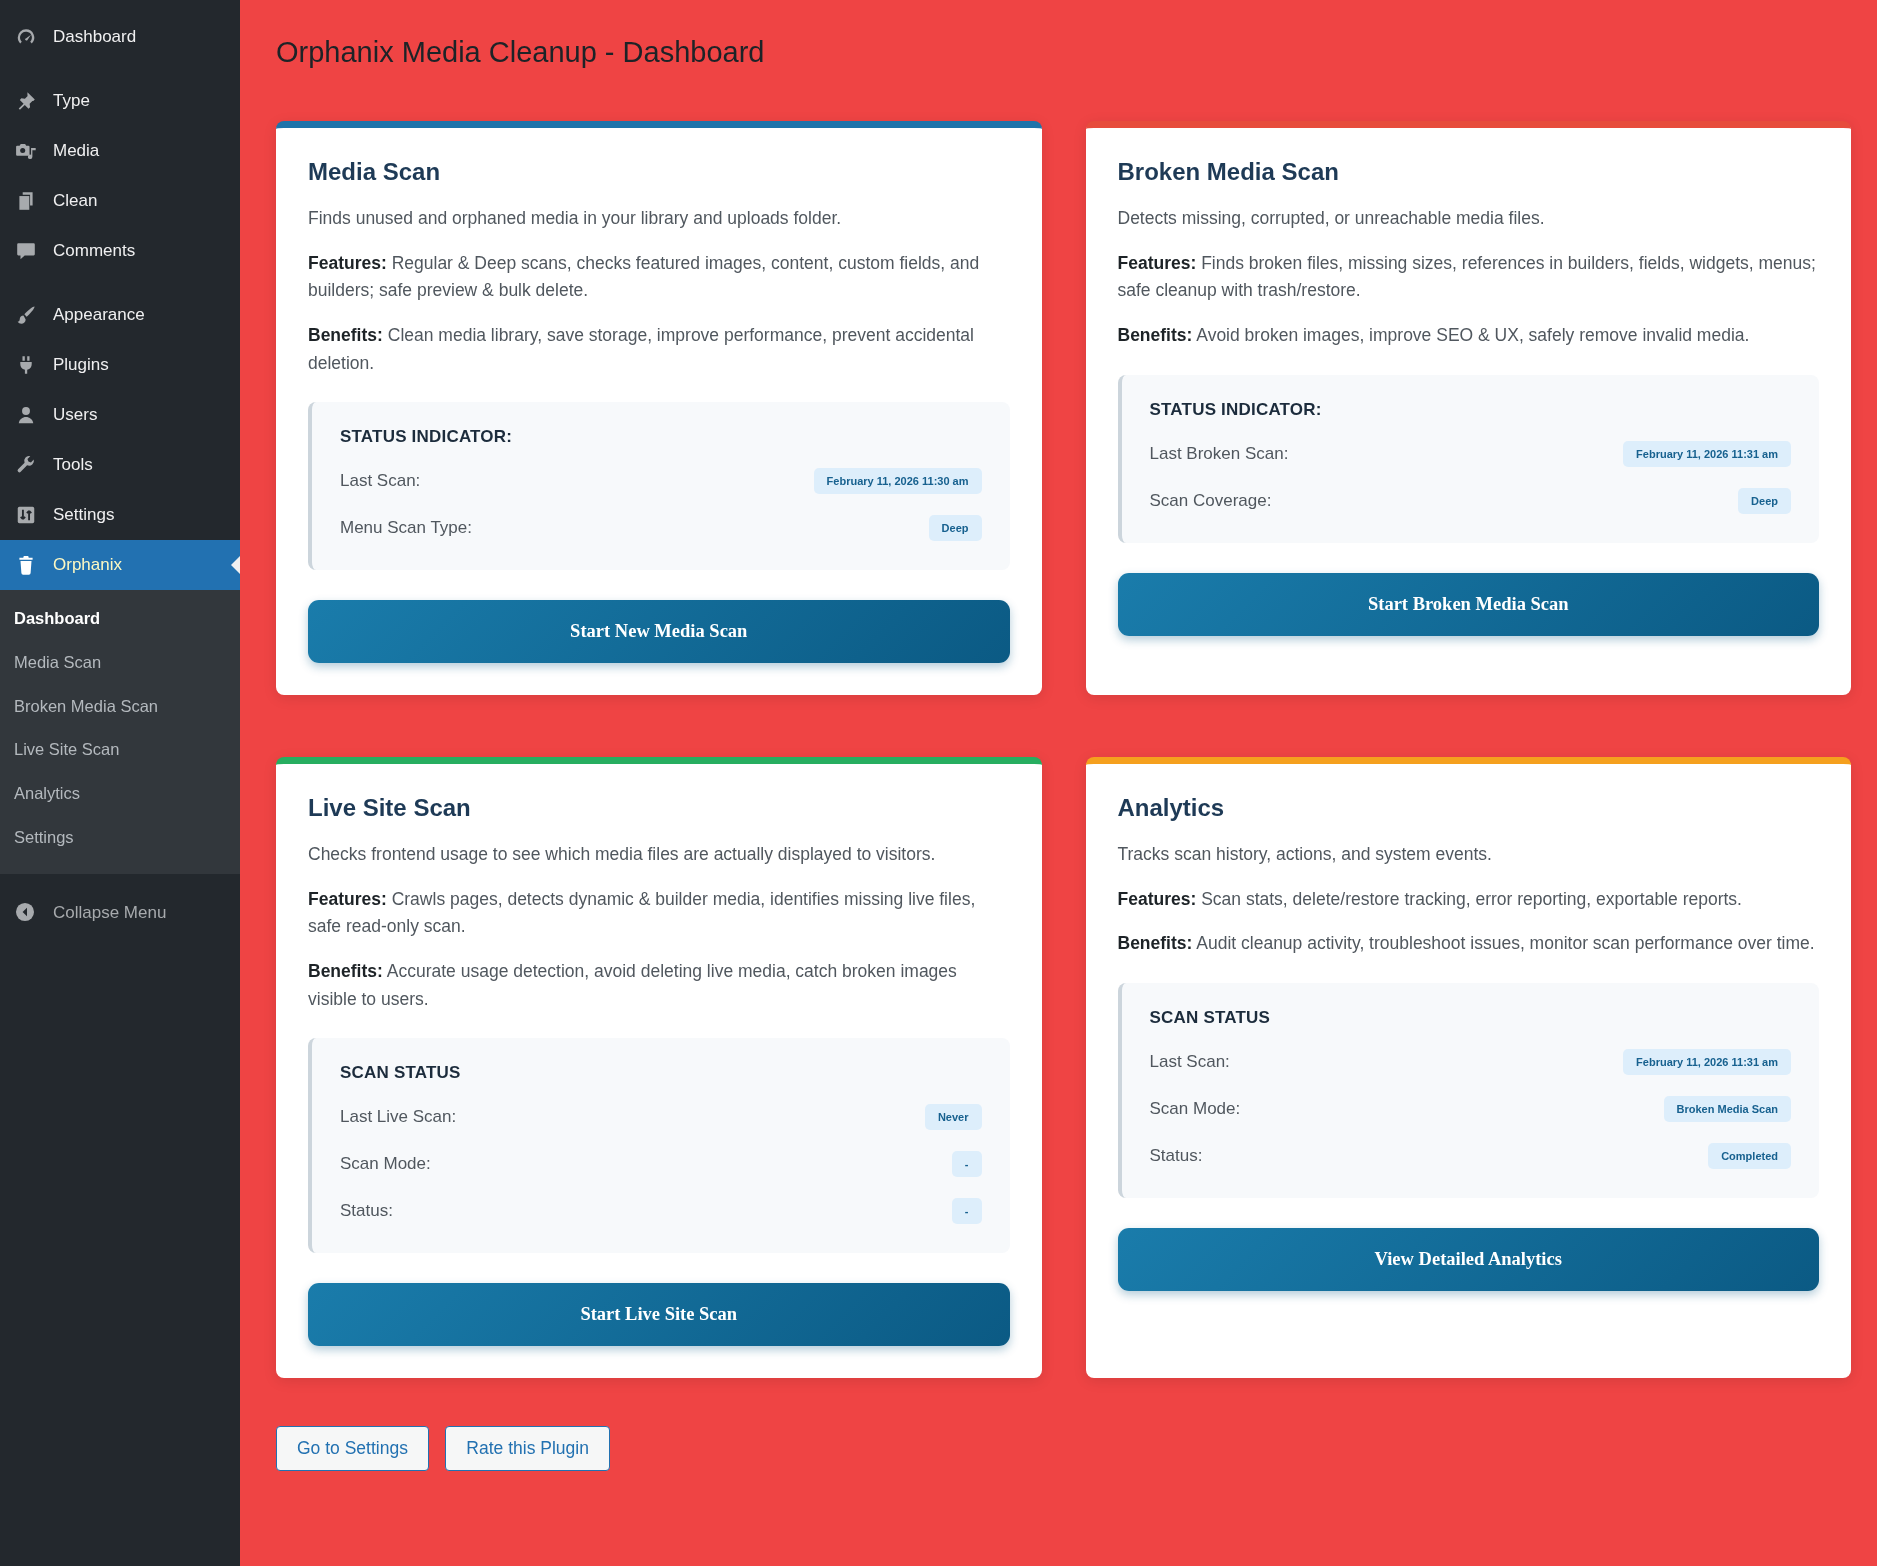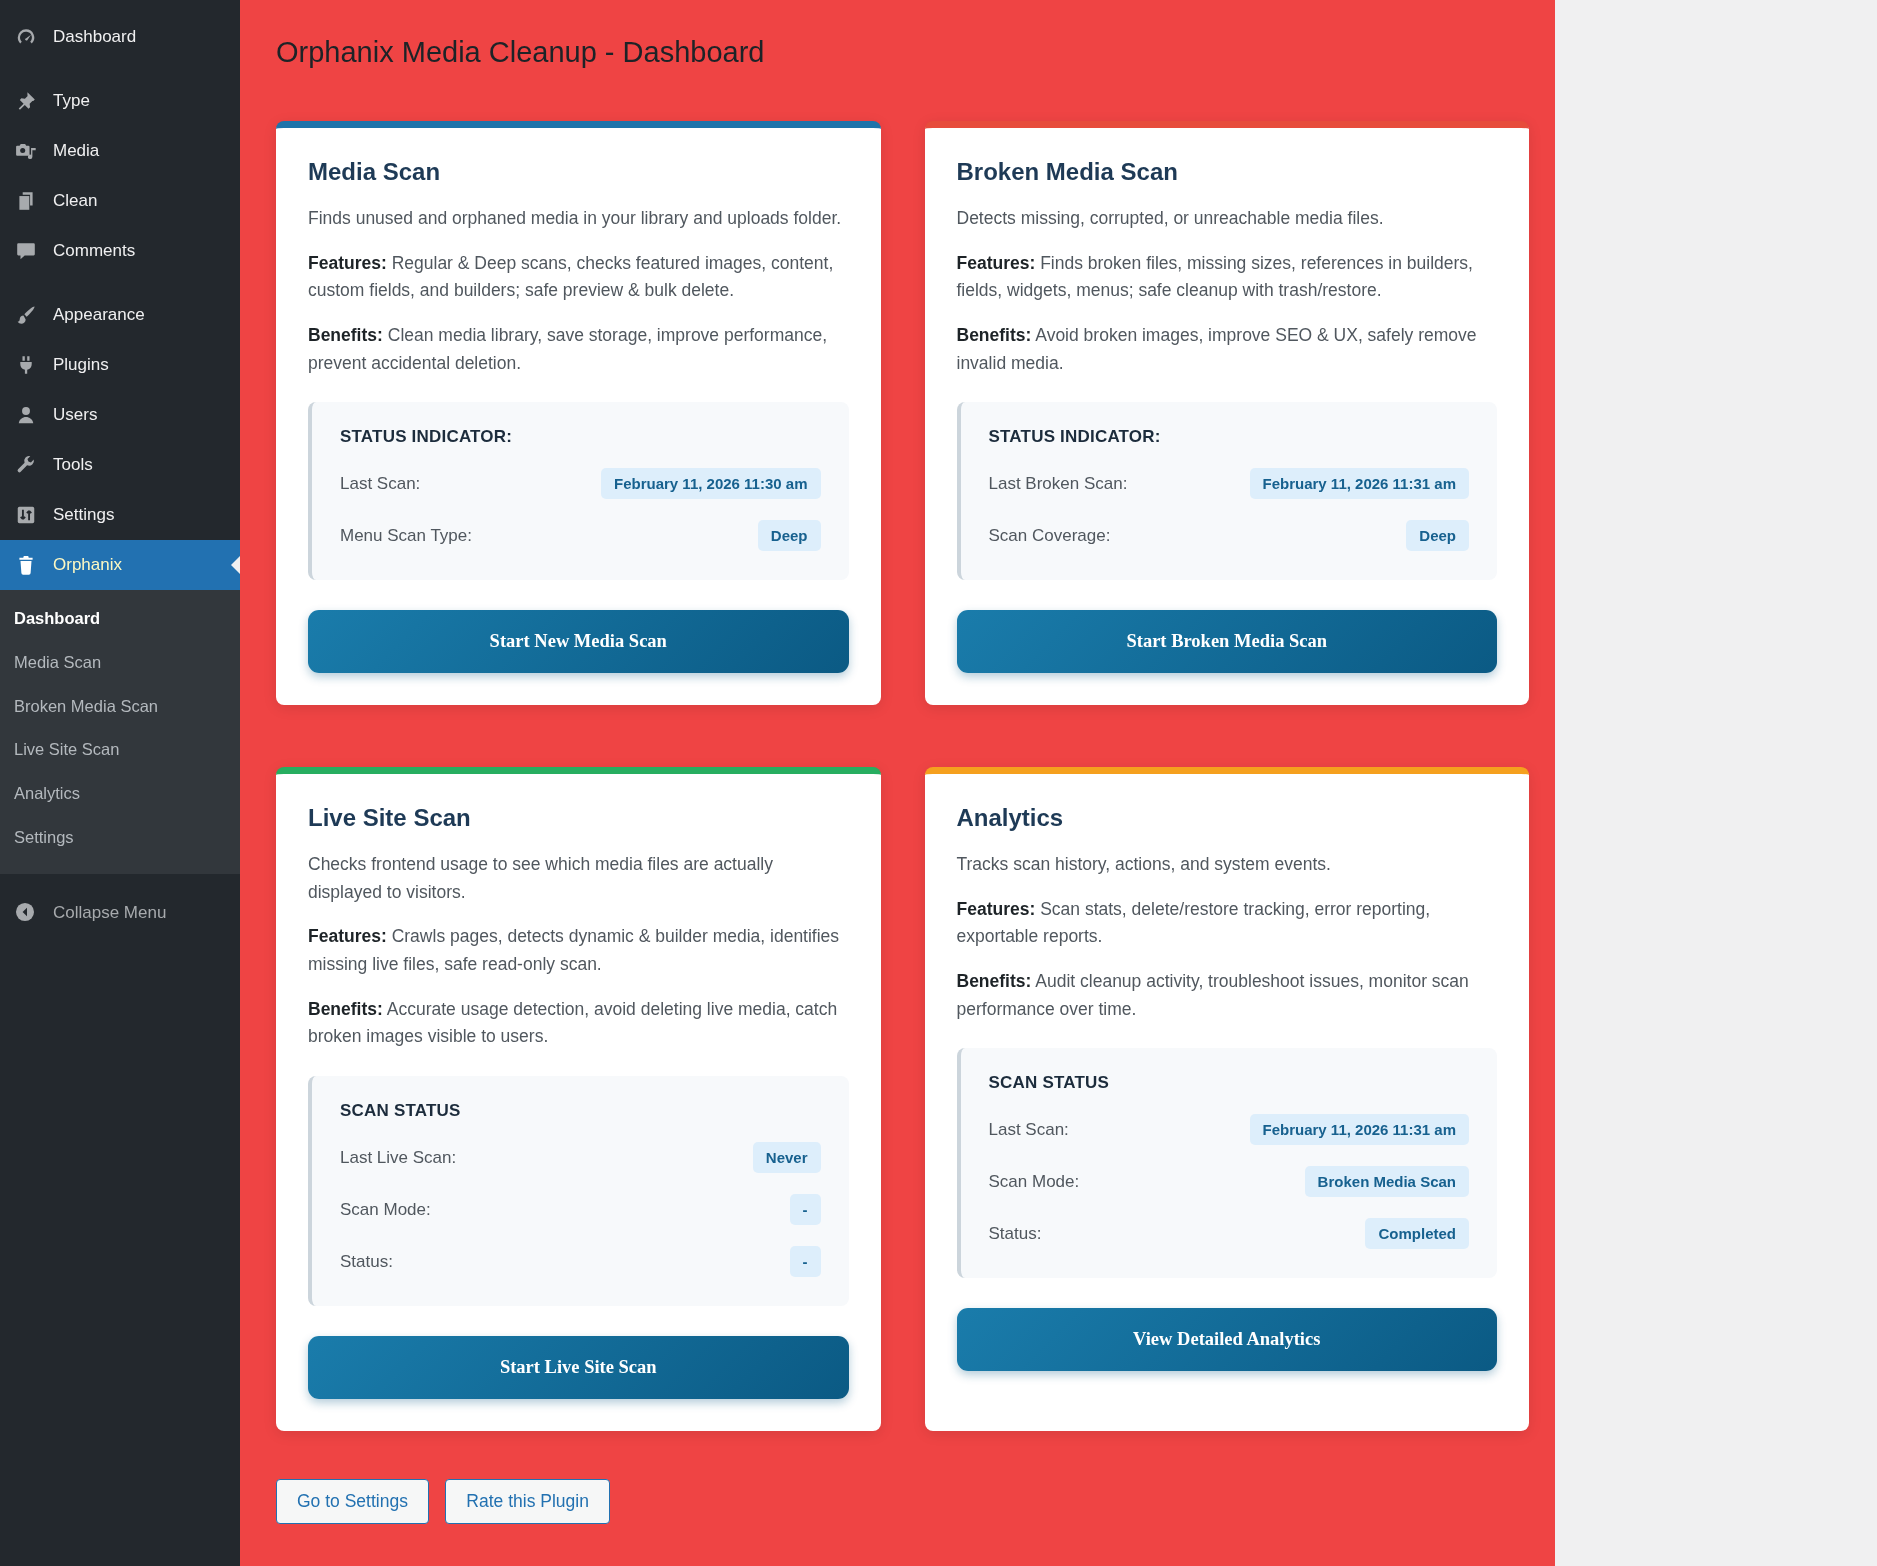--- a/index.html
+++ b/index.html
@@ -2,21 +2,21 @@
 <html style="--sidebar-active: #2271b1; --badge-bg: #ddeefb; --badge-text: #17618f; --button-gradient-start: #1a7cab; --button-gradient-end: #0b5a84;"><head>
 <meta charset="utf-8">
 <style>
   * { box-sizing: border-box; }
   html, body { margin: 0; padding: 0; }
   body {
     font-family: "Liberation Sans", sans-serif;
     background: #f0f0f1;
     width: 1877px;
   }
-  .app { display: flex; width: 1555px; min-height: 1566px; align-items: stretch; }
+  .app { display: flex; width: 1877px; min-height: 1566px; align-items: stretch; }
 
   
   .sidebar {
     width: 240px; flex: 0 0 240px;
     background: #23282d; color: #f0f0f1;
     padding-top: 12px;
   }
   .menu, .submenu { list-style: none; margin: 0; padding: 0; }
   .menu-item {
     display: flex; align-items: center; gap: 15px;
@@ -72,21 +72,21 @@
   }
   .status-title {
     font-size: 17px; font-weight: 700; color: #1c2c3c; letter-spacing: .2px; margin: 0;
   }
   .status-row {
     display: flex; justify-content: space-between; align-items: center;
     margin-top: 21px; font-size: 17px; color: #50575e;
   }
   .badge {
     background: var(--badge-bg, #ddeefb); color: var(--badge-text, #17618f);
-    font-weight: 700; font-size: 15px; padding: 7px 13px; border-radius: 5px;
+    font-weight: 700; font-size: 11px; padding: 7px 13px; border-radius: 5px;
     white-space: nowrap;
   }
   .card-btn {
     margin-top: 30px; width: 100%; border: none; cursor: pointer;
     border-radius: 11px; padding: 21px 10px;
     font-family: Liberation Serif, serif;
     font-size: 18.5px; font-weight: 700; color: #fff;
     background: linear-gradient(135deg, var(--button-gradient-start, #1a7cab) 0%, var(--button-gradient-end, #0b5a84) 100%);
     box-shadow: 0 4px 10px rgba(11, 90, 132, .30);
   }

